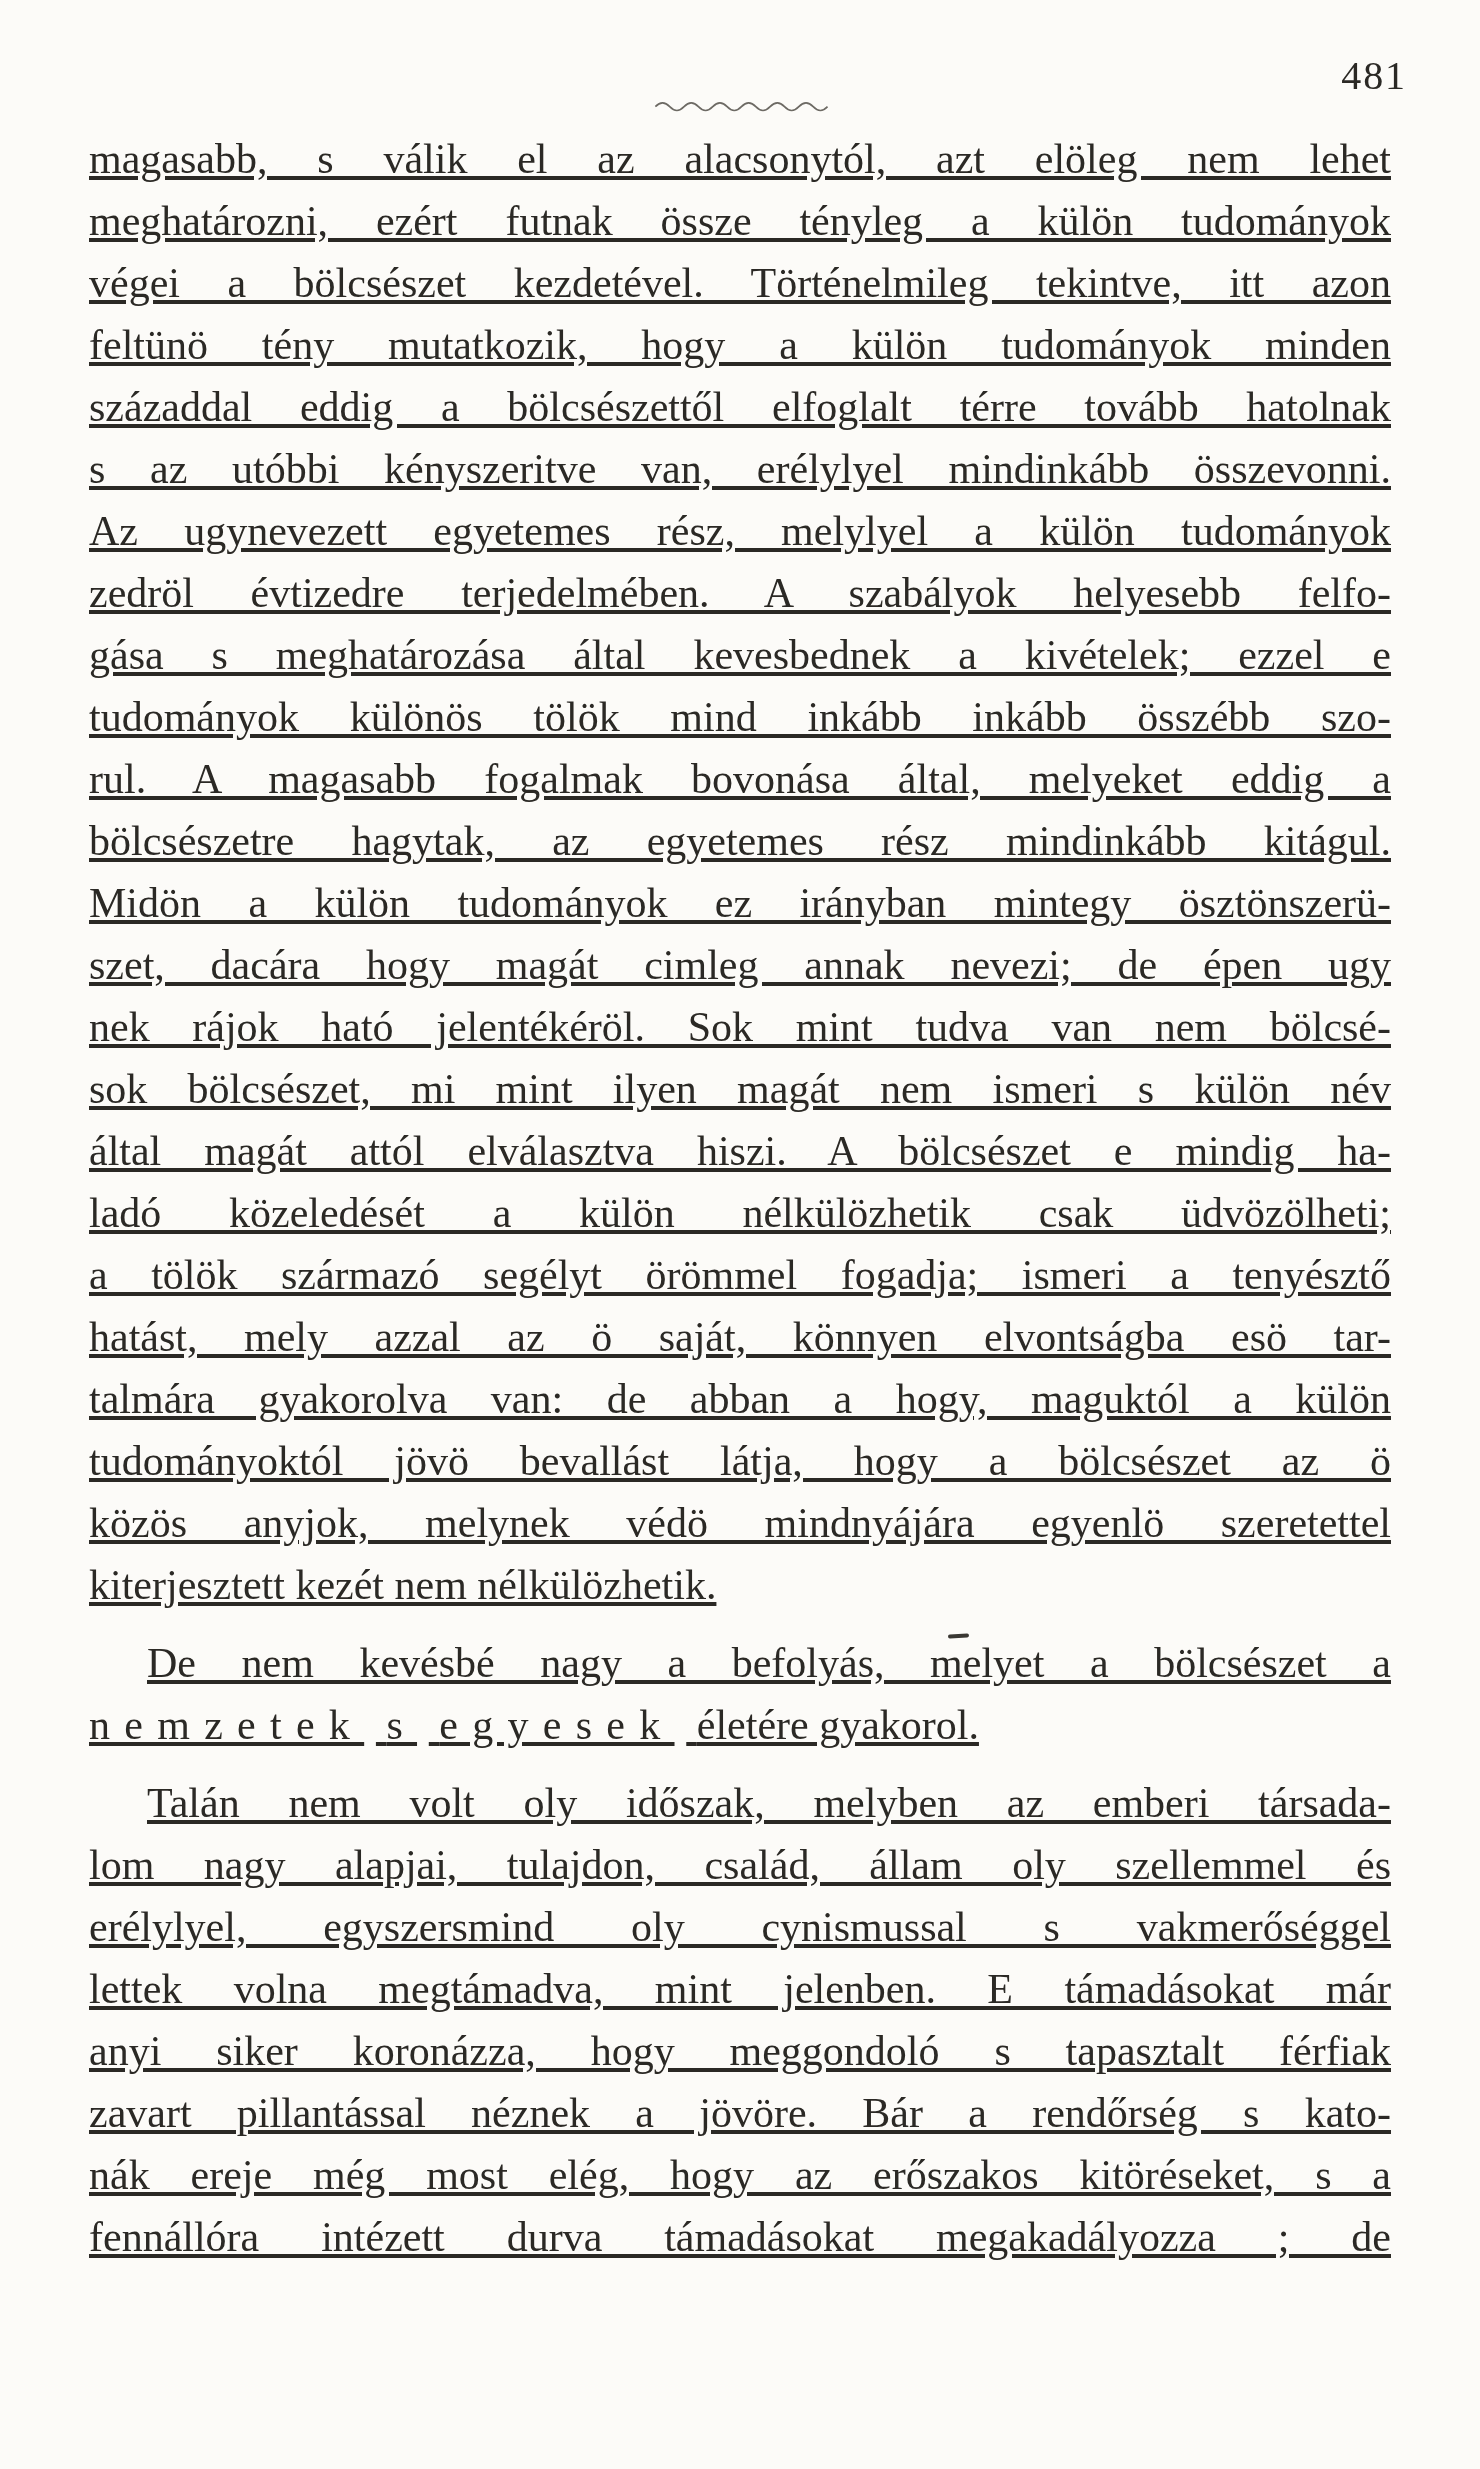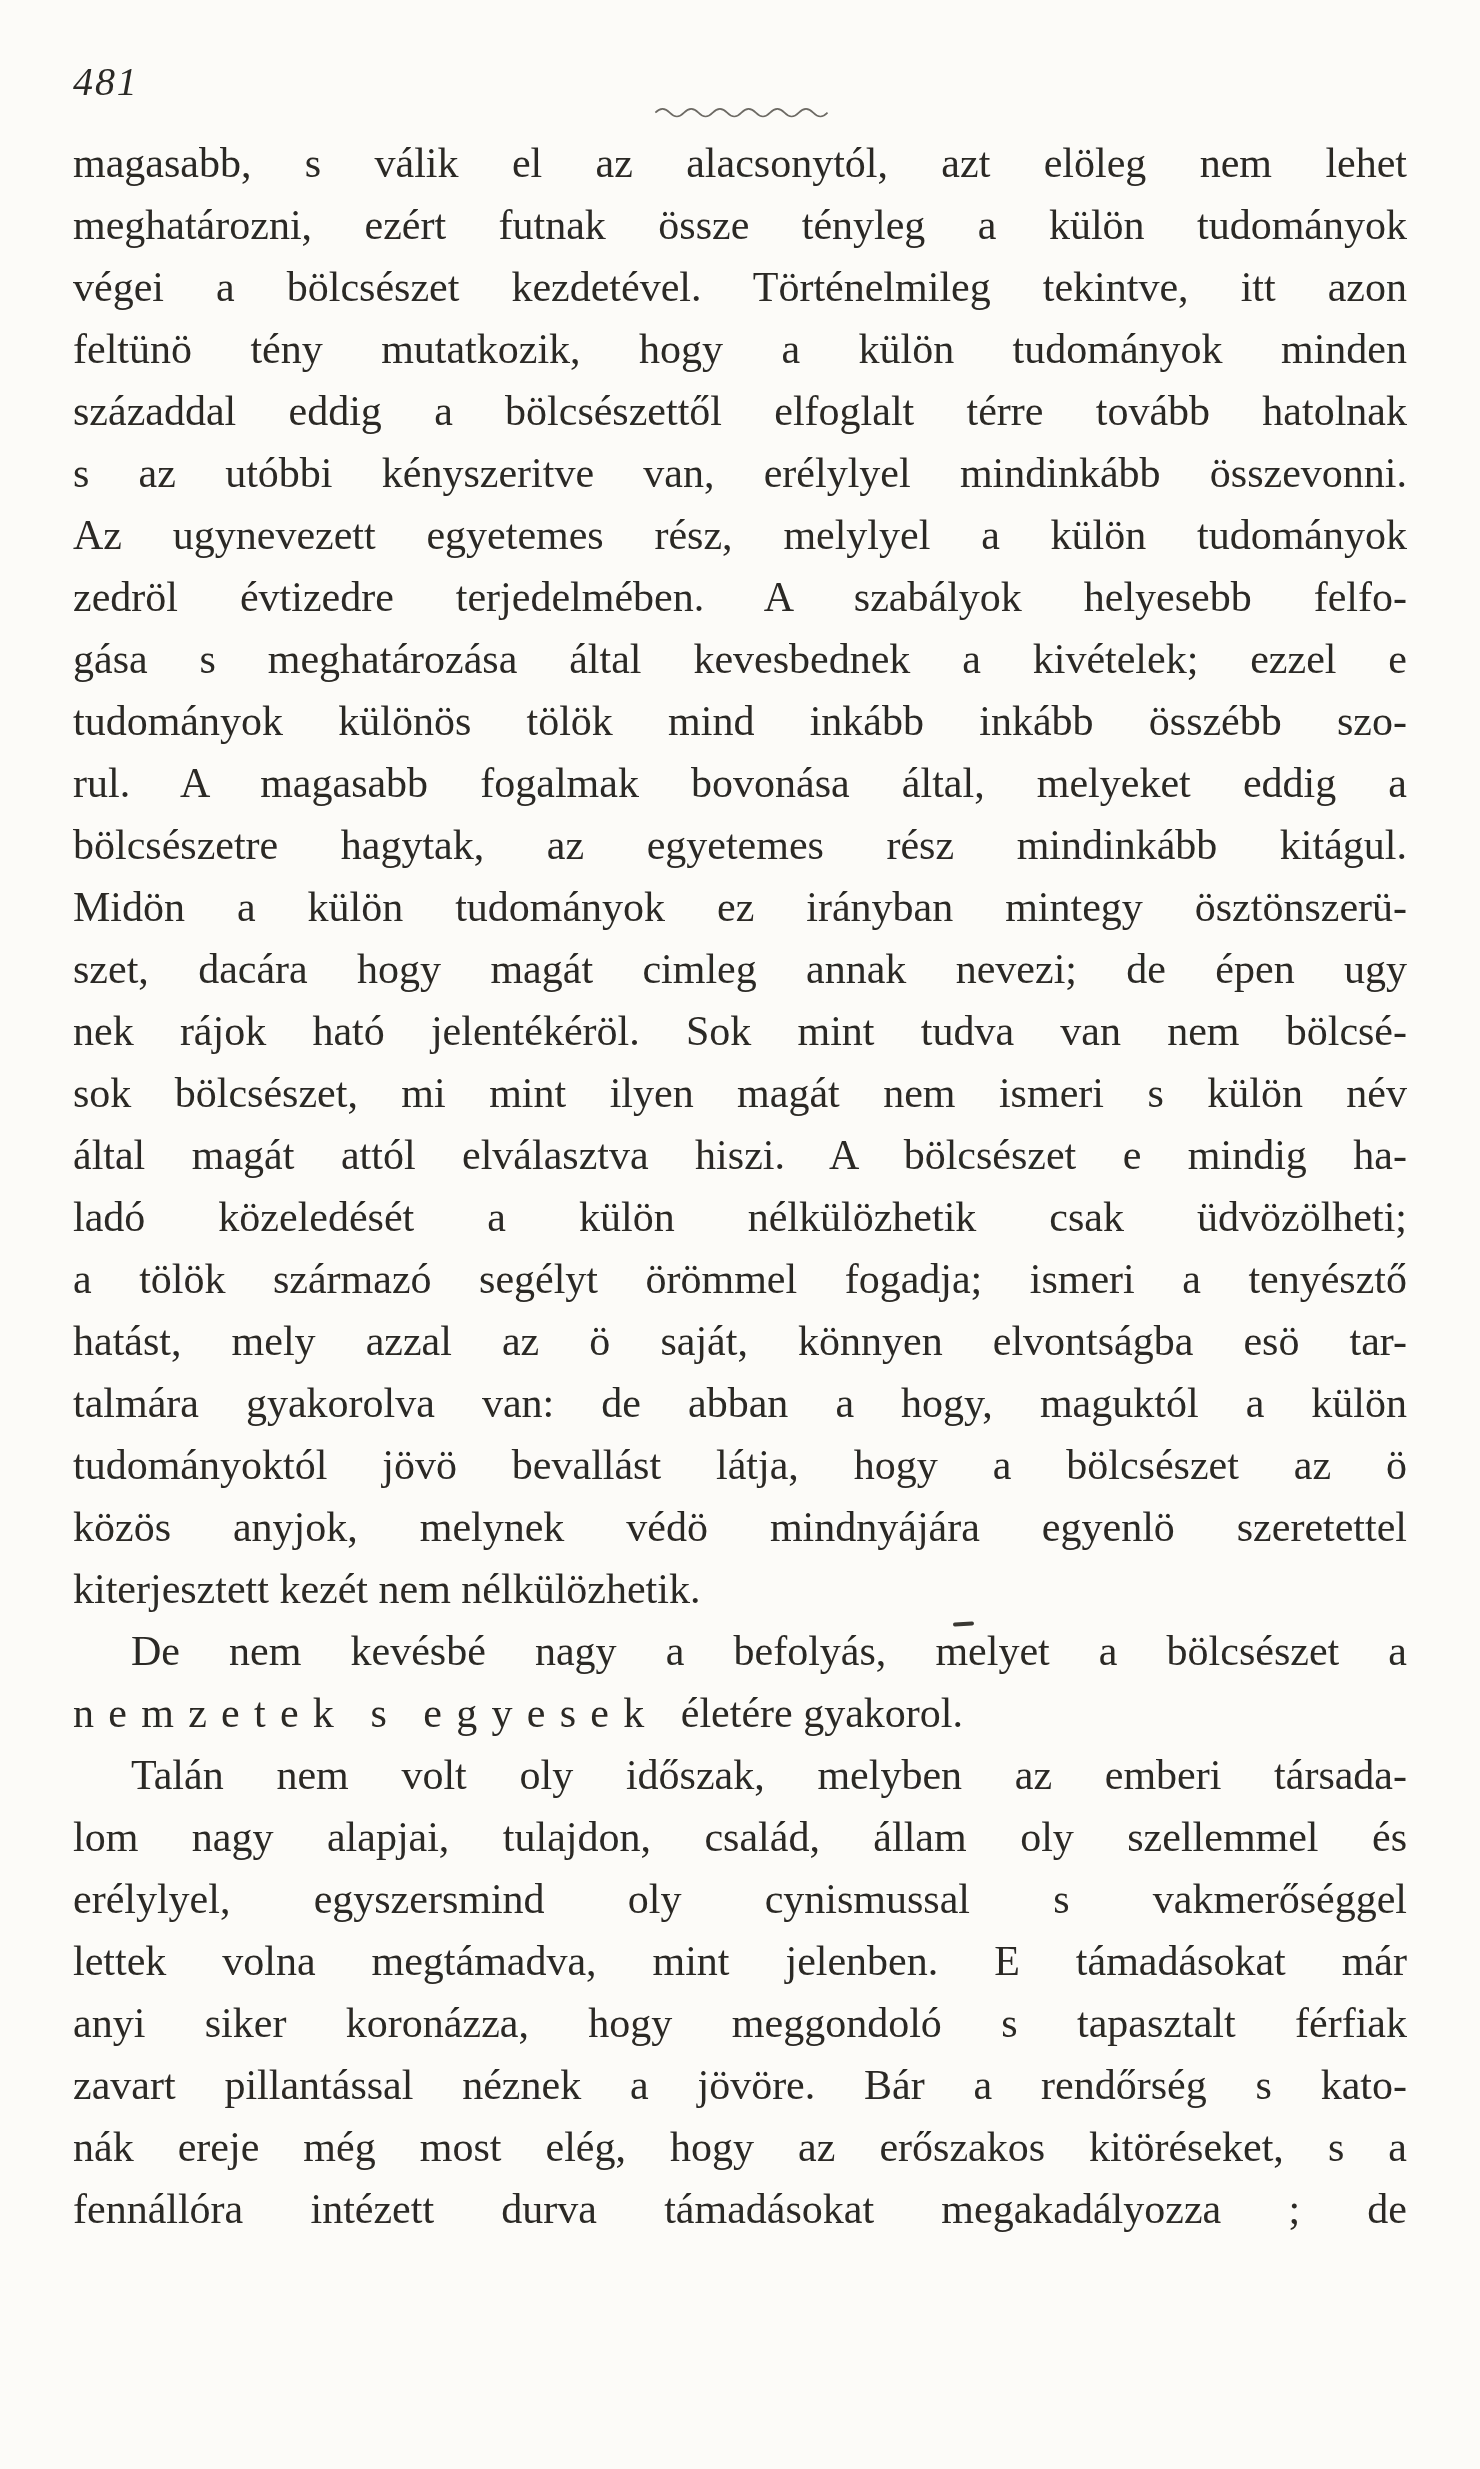--- a/index.html
+++ b/index.html
@@ -12,23 +12,22 @@
     width: 1480px;
     height: 2470px;
     box-sizing: border-box;
     background: #fcfbf8;
     color: #2b2925;
     font-family: "Liberation Serif", "DejaVu Serif", serif;
     padding: 40px 73px 0 73px;
     overflow: hidden;
   }
   .page-header {
-    text-align: left;
-    margin-top: 19px;
-    font-style: italic;
+    text-align: right;
+    margin-top: 13px;
   }
   .page-number {
     font-size: 40px;
     letter-spacing: 1.9px;
     line-height: 46px;
   }
   .wavy {
     display: block;
     margin: 0 auto;
   }
@@ -58,21 +57,22 @@
     position: absolute;
     left: 66%;
     top: 1.9px;
     width: 21px;
     height: 3.8px;
     background: #3a3833;
     border-radius: 1.9px;
     transform: rotate(-4deg);
   }
   .para {
-    margin: 0;
+    margin: 16px;
+    text-decoration: underline;
   }
 </style>
 </head>
 <body>
 
 <div class="page">
 
   <header class="page-header">
     <div class="page-number">481</div>
     <svg class="wavy" width="177" height="13.4" viewBox="0 0 184 14" aria-hidden="true">

